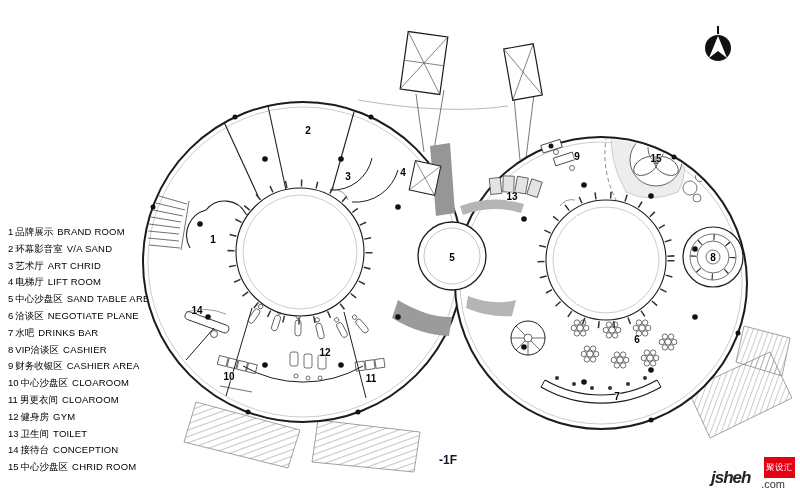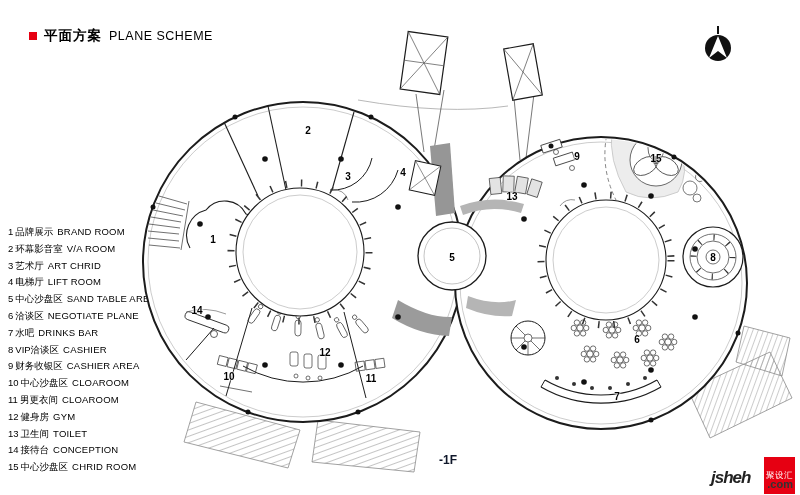--- a/index.html
+++ b/index.html
@@ -27,46 +27,41 @@
 
   .floor-label{position:absolute;left:428px;top:453px;width:40px;text-align:center;
                font-size:12px;font-weight:bold;color:#0f172a;}
 
   .compass{position:absolute;left:700px;top:24px;}
 
   
   .logo{position:absolute;right:5px;bottom:4px;width:84px;height:34px;}
   .logo-text{position:absolute;left:0;bottom:0;font-size:17px;line-height:26px;font-weight:bold;
              font-style:italic;color:#222;letter-spacing:-1px;}
-  .logo-tld{position:absolute;right:2px;bottom:1px;font-size:11px;font-weight:bold;color:#333;}
+  .logo-tld{position:absolute;right:10px;bottom:1px;font-size:11px;font-weight:normal;color:#333;}
   .logo-badge{position:absolute;right:0;top:0;background:#e60012;color:#fff;font-size:8.5px;
-              line-height:1;padding:14px 2px;letter-spacing:.5px;}
+              line-height:1;padding:6px 2px;letter-spacing:.5px;}
 </style>
 </head>
 <body>
 
 <div class="page">
 
-  <div class="header">
-    <span class="bullet"></span>
-    <span class="title-zh">平面方案</span>
-    <span class="title-en">PLANE SCHEME</span>
-  </div>
 
   <div class="compass">
     <svg width="36" height="40" viewBox="0 0 36 40">
       <line x1="18" y1="2" x2="18" y2="10" stroke="#111" stroke-width="2"></line>
       <circle cx="18" cy="24" r="13" fill="#111"></circle>
       <polygon points="18,12 9,34 18,27 27,34" fill="#fff"></polygon>
     </svg>
   </div>
 
   <div class="legend">
     <div class="legend-item"><span class="li-num">1</span><span class="li-zh">品牌展示</span><span class="li-en">BRAND ROOM</span></div>
-    <div class="legend-item"><span class="li-num">2</span><span class="li-zh">环幕影音室</span><span class="li-en">V/A ROOM</span></div>
+    <div class="legend-item"><span class="li-num">2</span><span class="li-zh">环幕影音室</span><span class="li-en">V/A SAND</span></div>
     <div class="legend-item"><span class="li-num">3</span><span class="li-zh">艺术厅</span><span class="li-en">ART CHRID</span></div>
     <div class="legend-item"><span class="li-num">4</span><span class="li-zh">电梯厅</span><span class="li-en">LIFT ROOM</span></div>
     <div class="legend-item"><span class="li-num">5</span><span class="li-zh">中心沙盘区</span><span class="li-en">SAND TABLE AREA</span></div>
     <div class="legend-item"><span class="li-num">6</span><span class="li-zh">洽谈区</span><span class="li-en">NEGOTIATE PLANE</span></div>
     <div class="legend-item"><span class="li-num">7</span><span class="li-zh">水吧</span><span class="li-en">DRINKS BAR</span></div>
     <div class="legend-item"><span class="li-num">8</span><span class="li-zh">VIP洽谈区</span><span class="li-en">CASHIER</span></div>
     <div class="legend-item"><span class="li-num">9</span><span class="li-zh">财务收银区</span><span class="li-en">CASHIER AREA</span></div>
     <div class="legend-item"><span class="li-num">10</span><span class="li-zh">中心沙盘区</span><span class="li-en">CLOAROOM</span></div>
     <div class="legend-item"><span class="li-num">11</span><span class="li-zh">男更衣间</span><span class="li-en">CLOAROOM</span></div>
     <div class="legend-item"><span class="li-num">12</span><span class="li-zh">健身房</span><span class="li-en">GYM</span></div>

